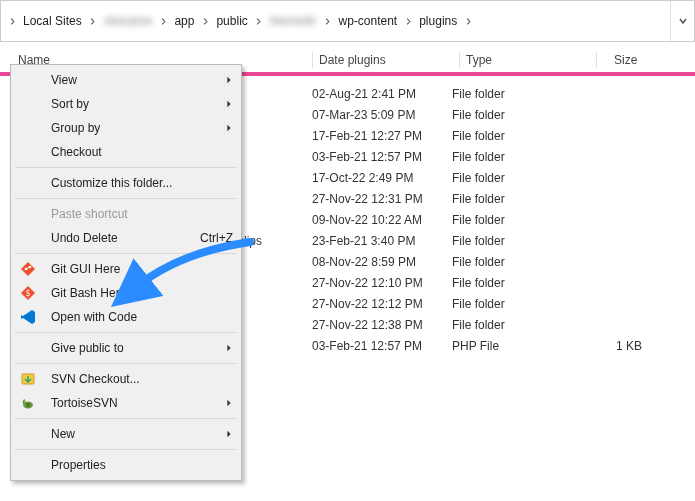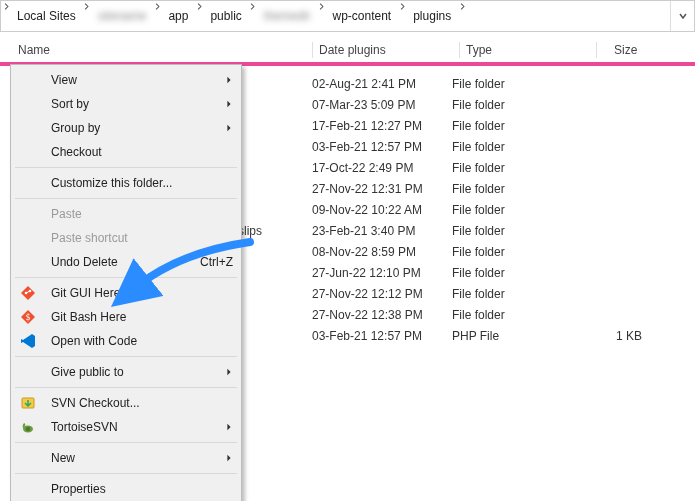--- a/index.html
+++ b/index.html
@@ -1,19 +1,19 @@
 <!DOCTYPE html>
 <html><head>
 <meta charset="utf-8">
 <style>
   * { box-sizing: border-box; margin: 0; padding: 0; }
   body { font-family: "Segoe UI", Tahoma, sans-serif; font-size: 12px; color: #222; background: #fff; width: 695px; height: 501px; overflow: hidden; position: relative; }
 
   
-  .breadcrumb { display: flex; align-items: flex-start; height: 32px; border: 1px solid #ccc; background: #fff; }
+  .breadcrumb { display: flex; align-items: center; height: 42px; border: 1px solid #ccc; background: #fff; padding-left: 6px; }
   .bc-item { display: flex; align-items: center; height: 100%; padding: 0 6px; cursor: default; }
   .bc-item.blur { filter: blur(3px); color: #888; }
   .bc-chev { width: 10px; text-align: center; color: #555; font-size: 10px; }
   .bc-chev svg { width: 7px; height: 7px; }
   .bc-drop { margin-left: auto; width: 24px; display:flex; align-items:center; justify-content:center; border-left:1px solid #ddd; height:100%; }
 
   
   .headers { display: flex; height: 28px; align-items: center; border-bottom: 4px solid #ec4899; padding-left: 18px; margin-top:6px; }
   .headers .col { color: #444; font-size: 12px; }
   .col-name { width: 294px; }
@@ -147,21 +147,21 @@
       <div class="col-size"></div>
     </div>
     <div class="file-row">
       <div class="col-name" style="text-align: right; padding-right: 50px;"></div>
       <div class="col-date">08-Nov-22 8:59 PM</div>
       <div class="col-type">File folder</div>
       <div class="col-size"></div>
     </div>
     <div class="file-row">
       <div class="col-name" style="text-align: right; padding-right: 50px;"></div>
-      <div class="col-date">27-Jun-22 12:10 PM</div>
+      <div class="col-date">27-Nov-22 12:10 PM</div>
       <div class="col-type">File folder</div>
       <div class="col-size"></div>
     </div>
     <div class="file-row">
       <div class="col-name" style="text-align: right; padding-right: 50px;"></div>
       <div class="col-date">27-Nov-22 12:12 PM</div>
       <div class="col-type">File folder</div>
       <div class="col-size"></div>
     </div>
     <div class="file-row">
@@ -203,24 +203,20 @@
     <div class="cm-item">
       <span class="cm-icon"></span>
       <span class="cm-label">Checkout</span>
     </div>
     <div class="cm-sep"></div>
     <div class="cm-item">
       <span class="cm-icon"></span>
       <span class="cm-label">Customize this folder...</span>
     </div>
     <div class="cm-sep"></div>
-    <div class="cm-item disabled">
-      <span class="cm-icon"></span>
-      <span class="cm-label">Paste</span>
-    </div>
     <div class="cm-item disabled">
       <span class="cm-icon"></span>
       <span class="cm-label">Paste shortcut</span>
     </div>
     <div class="cm-item">
       <span class="cm-icon"></span>
       <span class="cm-label">Undo Delete</span>
       <span class="cm-shortcut">Ctrl+Z</span>
     </div>
     <div class="cm-sep"></div>

